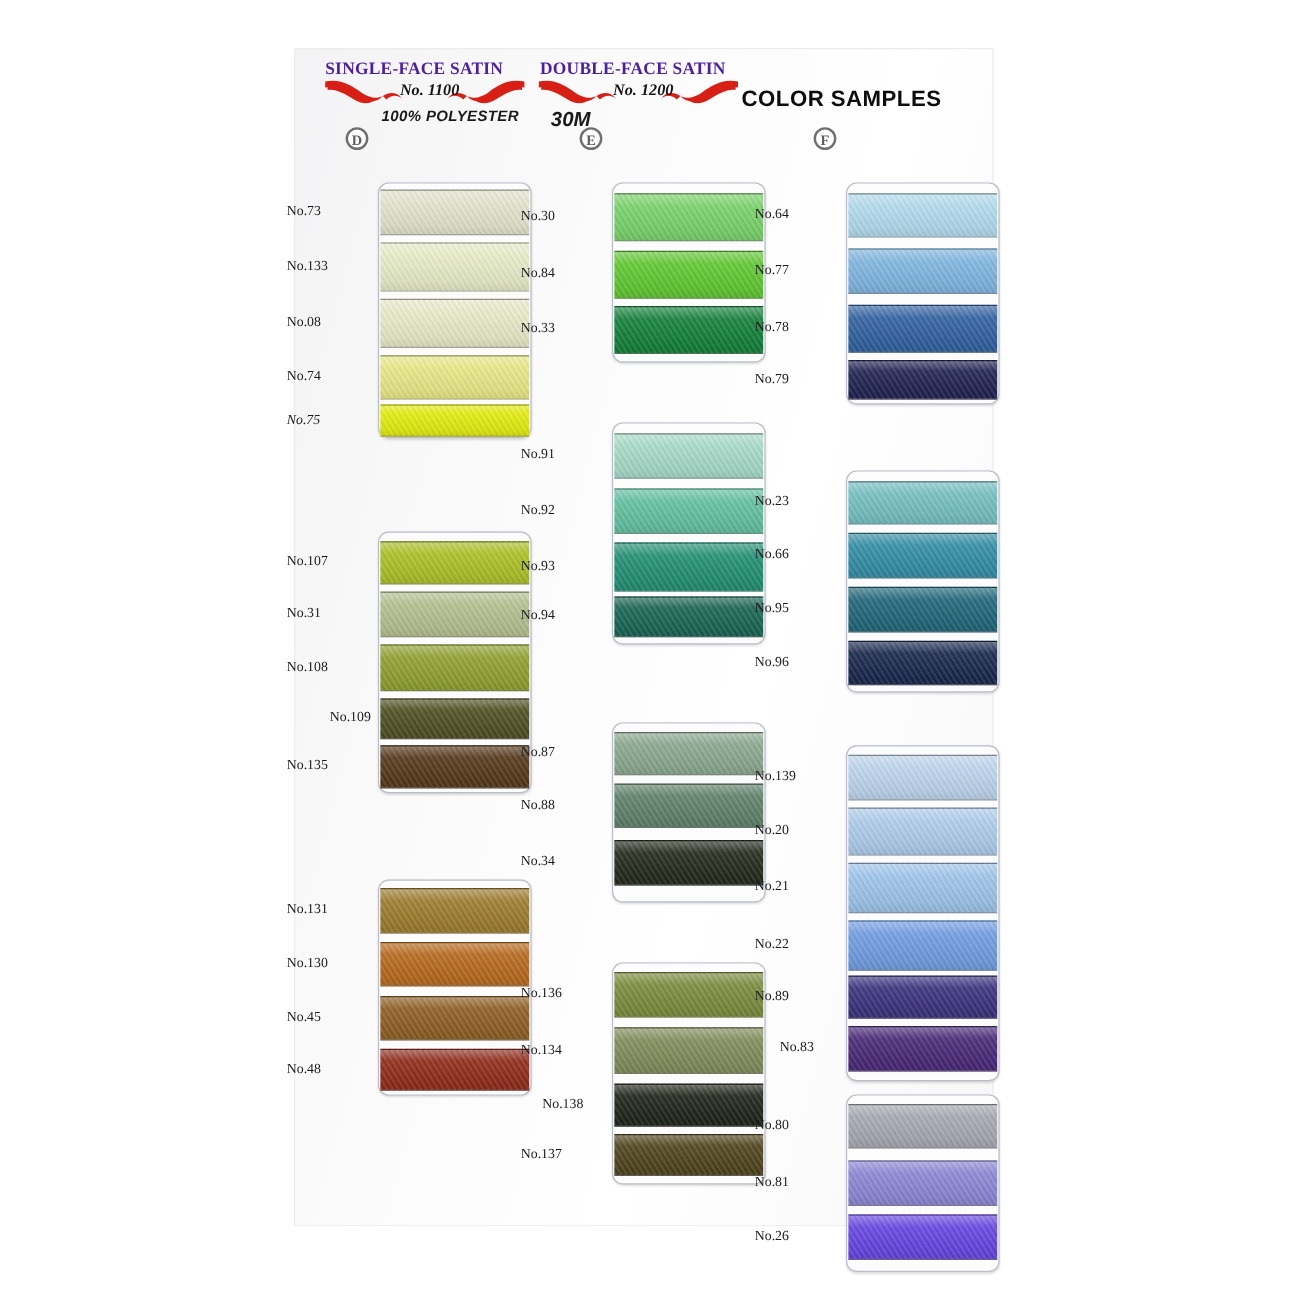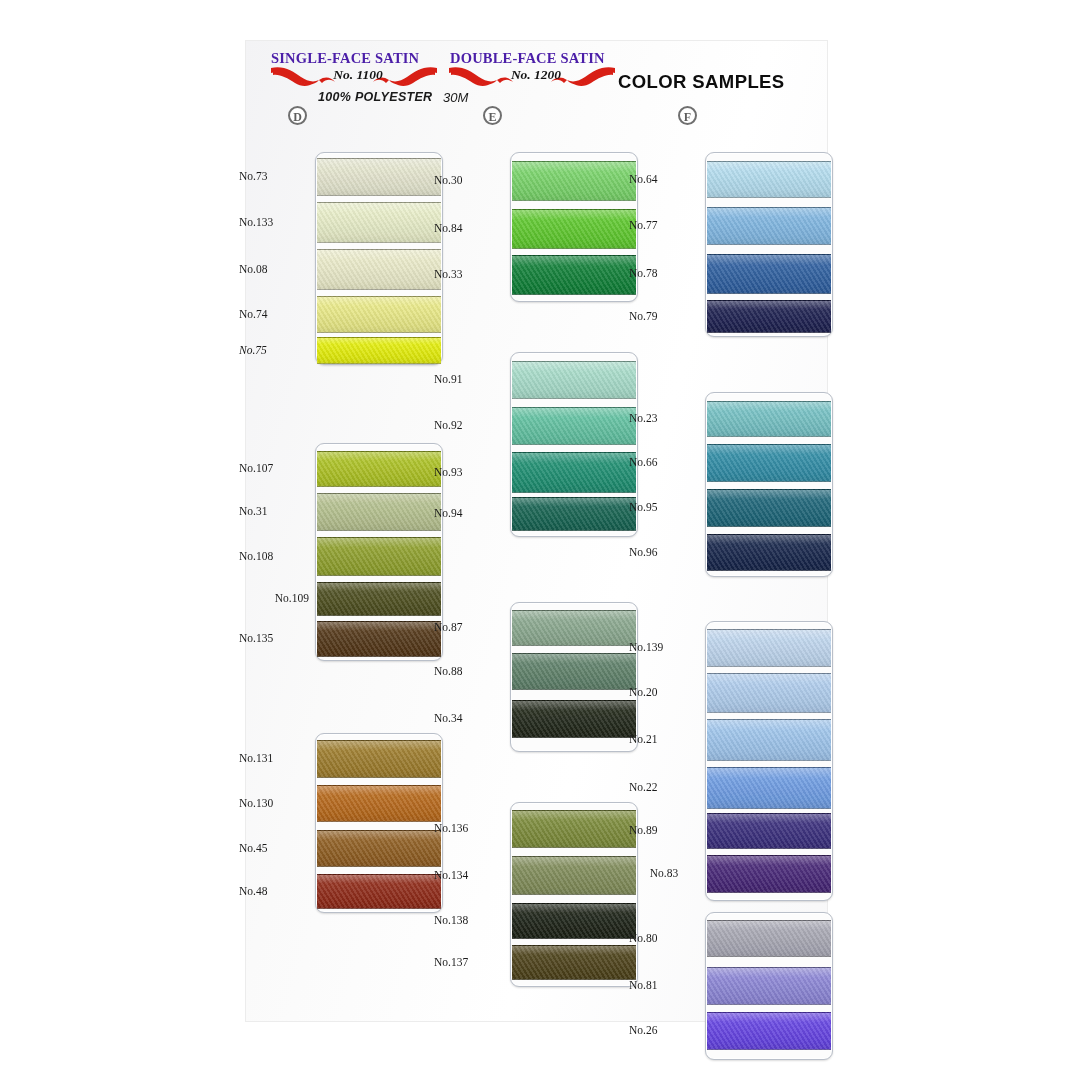--- a/index.html
+++ b/index.html
@@ -74,26 +74,26 @@
     font-family: "Liberation Sans", sans-serif;
     font-weight: bold;
     font-style: italic;
     font-size: 12.5px;
     color: #1a1a1a;
     letter-spacing: .3px;
     white-space: nowrap;
   }
   .meters {
     position: absolute;
-    left: 198px;
+    left: 214px;
     top: 50px;
     font-family: "Liberation Sans", sans-serif;
-    font-weight: normal;
+    font-weight: bold;
     font-style: italic;
-    font-size: 13px;
+    font-size: 17px;
     color: #1a1a1a;
     white-space: nowrap;
   }
   .color-samples {
     position: absolute;
     left: 373px;
     top: 31px;
     font-family: "Liberation Sans", sans-serif;
     font-weight: bold;
     font-size: 18.5px;
@@ -275,21 +275,21 @@
         <div class="ribbon-band" style="left: 67px; width: 124px; top: 98px; height: 38px; background-color: rgb(34, 40, 26);"></div>
         <div class="swatch-label" style="left: -11px; top: 110px;">No.34</div>
       </div>
       <div class="swatch-group" style="left: 0px; top: 762px; width: 200px; height: 185px;">
         <div class="sleeve" style="left: 65px; width: 128px; height: 185px;"></div>
         <div class="ribbon-band" style="left: 67px; width: 124px; top: 8px; height: 38px; background-color: rgb(123, 138, 58);"></div>
         <div class="swatch-label" style="left: -11px; top: 20px;">No.136</div>
         <div class="ribbon-band" style="left: 67px; width: 124px; top: 54px; height: 39px; background-color: rgb(127, 139, 89);"></div>
         <div class="swatch-label" style="left: -11px; top: 66.5px;">No.134</div>
         <div class="ribbon-band" style="left: 67px; width: 124px; top: 101px; height: 36px; background-color: rgb(29, 35, 23);"></div>
-        <div class="swatch-label" style="left: -11px; top: 112px;">No.138</div>
+        <div class="swatch-label" style="left: -11px; top: 112px; text-align: center;">No.138</div>
         <div class="ribbon-band" style="left: 67px; width: 124px; top: 143px; height: 35px; background-color: rgb(77, 66, 26);"></div>
         <div class="swatch-label" style="left: -11px; top: 153.5px;">No.137</div>
       </div>
     </div>
   <div class="column" id="col-F">
       <div class="col-badge" style="left: 38px; top: 66px;">F</div>
       <div class="swatch-group" style="left: 0px; top: 112px; width: 200px; height: 185px;">
         <div class="sleeve" style="left: 65px; width: 128px; height: 185px;"></div>
         <div class="ribbon-band" style="left: 67px; width: 124px; top: 9px; height: 37px; background-color: rgb(178, 219, 237);"></div>
         <div class="swatch-label" style="left: -11px; top: 20.5px;">No.64</div>

